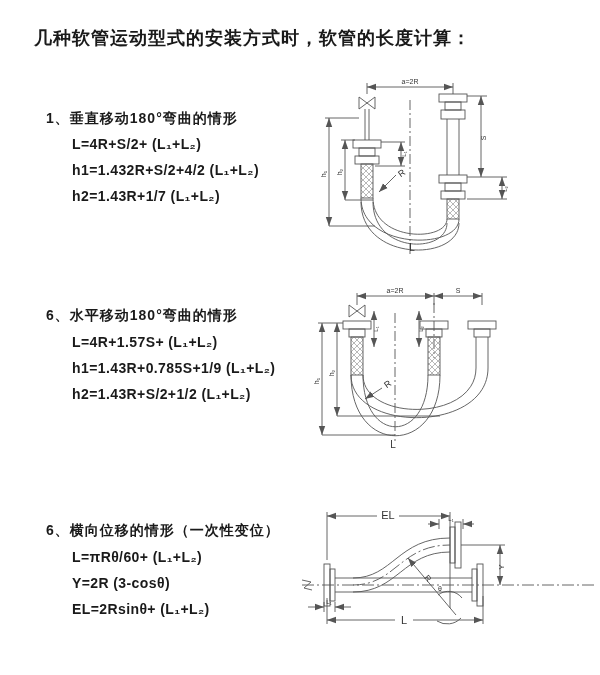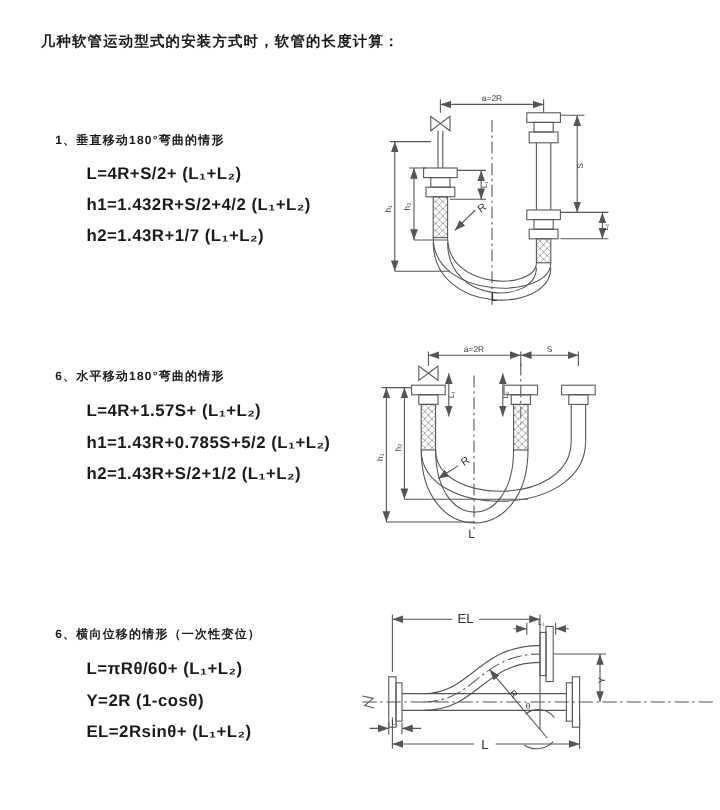--- a/index.html
+++ b/index.html
@@ -1,44 +1,44 @@
 <!DOCTYPE html>
 <html><head>
 <meta charset="utf-8">
 <style>
   html,body{margin:0;padding:0;}
   body{
     width:600px;height:675px;background:#ffffff;position:relative;overflow:hidden;
     font-family:"Liberation Sans","DejaVu Sans",sans-serif;color:#1a1a1a;
   }
   .abs{position:absolute;}
-  .doc-title{font-size:12px;font-weight:700;letter-spacing:1px;white-space:nowrap;}
-  .sec-heading{font-size:10px;font-weight:700;letter-spacing:1px;white-space:nowrap;}
+  .doc-title{font-size:18px;font-weight:700;letter-spacing:1px;white-space:nowrap;}
+  .sec-heading{font-size:14px;font-weight:700;letter-spacing:1px;white-space:nowrap;}
   .formula{font-size:14px;font-weight:700;letter-spacing:.4px;white-space:nowrap;}
   svg.diagram{position:absolute;}
   svg text{font-family:"Liberation Sans","DejaVu Sans",sans-serif;fill:#333;}
 </style>
 </head>
 <body>
 
 <div class="abs doc-title" style="left:34px;top:26px">几种软管运动型式的安装方式时，软管的长度计算：</div>
 
 <div class="abs sec-heading" style="left:46px;top:110px">1、垂直移动180°弯曲的情形</div>
 <div class="abs formula" style="left:72px;top:136px">L=4R+S/2+ (L₁+L₂)</div>
 <div class="abs formula" style="left:72px;top:162px">h1=1.432R+S/2+4/2 (L₁+L₂)</div>
 <div class="abs formula" style="left:72px;top:188px">h2=1.43R+1/7 (L₁+L₂)</div>
 
 <div class="abs sec-heading" style="left:46px;top:307px">6、水平移动180°弯曲的情形</div>
 <div class="abs formula" style="left:72px;top:334px">L=4R+1.57S+ (L₁+L₂)</div>
-<div class="abs formula" style="left:72px;top:360px">h1=1.43R+0.785S+5/2 (L₁+L₂)</div>
+<div class="abs formula" style="left:72px;top:360px">h1=1.43R+0.785S+1/9 (L₁+L₂)</div>
 <div class="abs formula" style="left:72px;top:386px">h2=1.43R+S/2+1/2 (L₁+L₂)</div>
 
 <div class="abs sec-heading" style="left:46px;top:522px">6、横向位移的情形（一次性变位）</div>
 <div class="abs formula" style="left:72px;top:549px">L=πRθ/60+ (L₁+L₂)</div>
-<div class="abs formula" style="left:72px;top:575px">Y=2R (1-cosθ)</div>
+<div class="abs formula" style="left:72px;top:575px">Y=2R (3-cosθ)</div>
 <div class="abs formula" style="left:72px;top:601px">EL=2Rsinθ+ (L₁+L₂)</div>
 
 <svg class="diagram" style="left:315px;top:72px" width="265" height="190" viewBox="0 0 265 190">
   <defs>
     <marker id="ar1" viewBox="0 0 10 10" refX="9" refY="5" markerWidth="10" markerHeight="10" markerUnits="userSpaceOnUse" orient="auto-start-reverse">
       <path d="M0,1.8 L9,5 L0,8.2 Z" fill="#555"></path>
     </marker>
     <pattern id="br1" width="6" height="6" patternUnits="userSpaceOnUse">
       <path d="M0,6 L6,0 M0,0 L6,6" stroke="#999" stroke-width="0.7"></path>
     </pattern>

